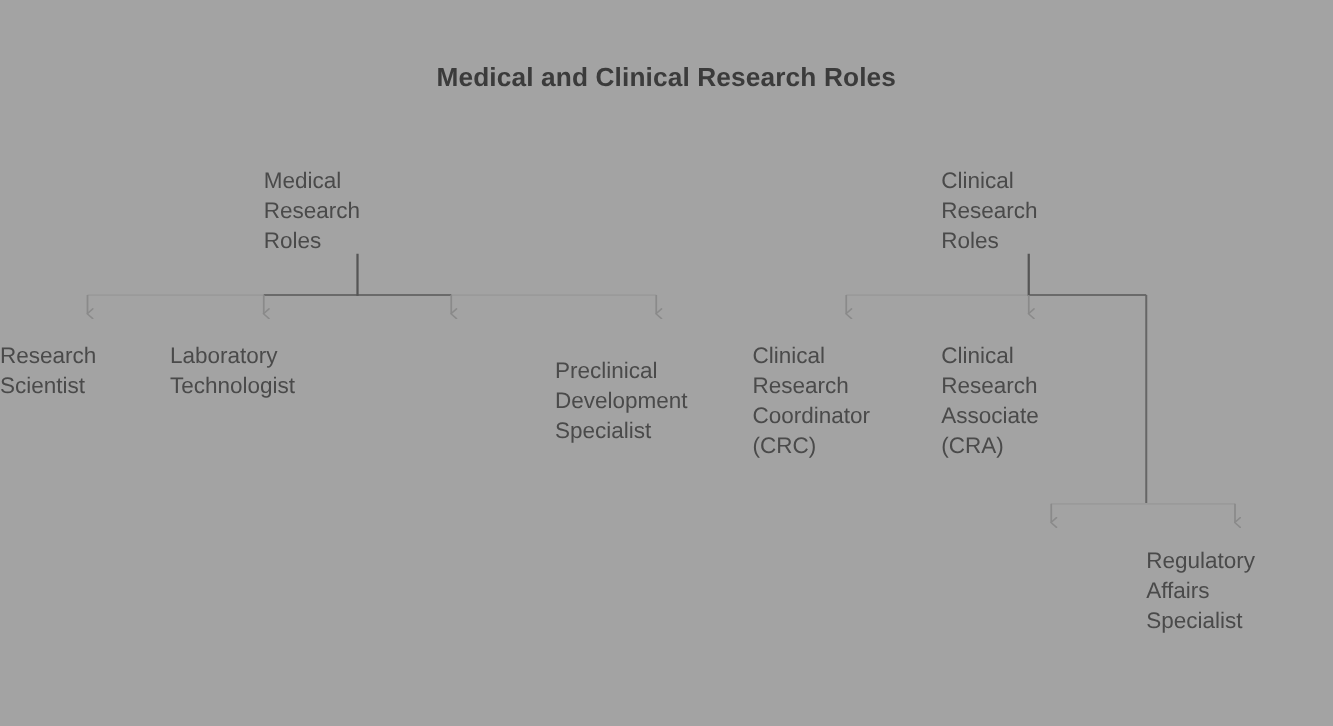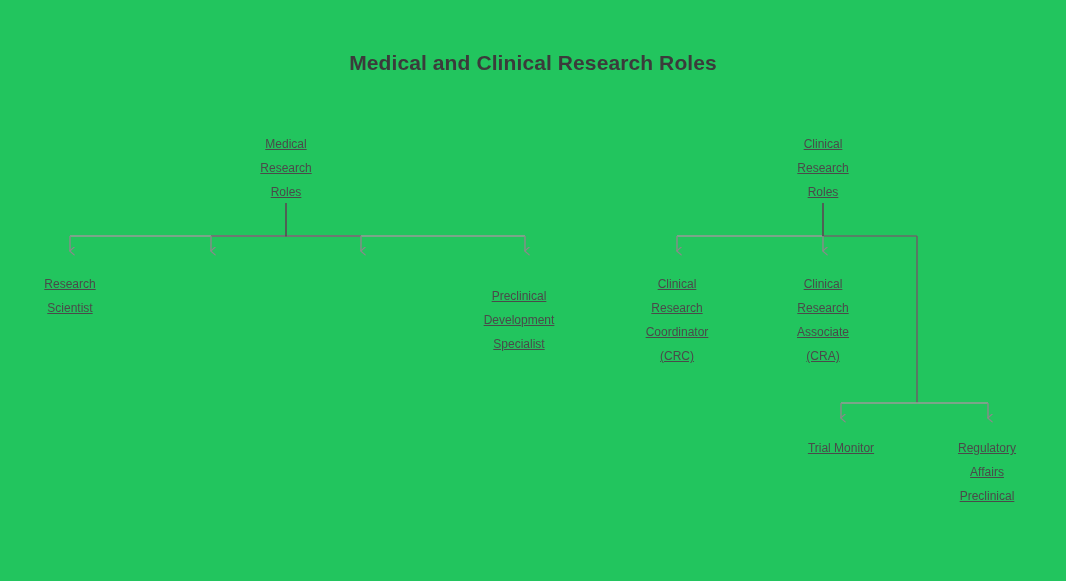--- a/index.html
+++ b/index.html
@@ -11,21 +11,21 @@
   body {
     width: 1066px;
     height: 581px;
     font-family: "Liberation Sans", sans-serif;
     overflow: hidden;
   }
   #diagram-canvas {
     position: relative;
     width: 1066px;
     height: 581px;
-    background: #22c55e;
+    background: #a3a3a3;
   }
   #edge-layer {
     position: absolute;
     left: 0;
     top: 0;
     width: 1066px;
     height: 581px;
   }
   .chart-title {
     position: absolute;
@@ -33,28 +33,26 @@
     top: 51px;
     width: 1066px;
     text-align: center;
     font-size: 21px;
     font-weight: bold;
     color: #3b3b3b;
     letter-spacing: 0.1px;
   }
   .node {
     position: absolute;
-    font-size: 12px;
+    font-size: 18px;
     line-height: 24px;
     color: #4a4a4a;
-    text-align: center;
     white-space: pre-line;
     transform: translateX(-50%);
     pointer-events: auto;
-    text-decoration: underline;
   }
 </style>
 </head>
 <body>
 
 <div id="diagram-canvas">
 
   <svg id="edge-layer" viewBox="0 0 1066 581" width="1066" height="581" xmlns="http://www.w3.org/2000/svg">
     <defs>
       <marker id="arrowhead" markerWidth="9" markerHeight="9" refX="4.5" refY="7.4" orient="auto" markerUnits="userSpaceOnUse">
@@ -99,39 +97,40 @@
 
   <div class="chart-title">Medical and Clinical Research Roles</div>
 
   <div class="node" style="left:286px; top:132px; width:150px;">Medical
 Research
 Roles</div>
 
   <div class="node" style="left:70px; top:272px; width:140px;">Research
 Scientist</div>
 
+  <div class="node" style="left:211px; top:272px; width:150px;">Laboratory
+Technologist</div>
 
 
   <div class="node" style="left:519px; top:284px; width:150px;">Preclinical
 Development
 Specialist</div>
 
   <div class="node" style="left:823px; top:132px; width:140px;">Clinical
 Research
 Roles</div>
 
   <div class="node" style="left:677px; top:272px; width:150px;">Clinical
 Research
 Coordinator
 (CRC)</div>
 
   <div class="node" style="left:823px; top:272px; width:140px;">Clinical
 Research
 Associate
 (CRA)</div>
 
-  <div class="node" style="left:841px; top:436px; width:150px;">Trial Monitor</div>
 
   <div class="node" style="left:987px; top:436px; width:140px;">Regulatory
 Affairs
-Preclinical</div>
+Specialist</div>
 
 </div>
 
 </body></html>

